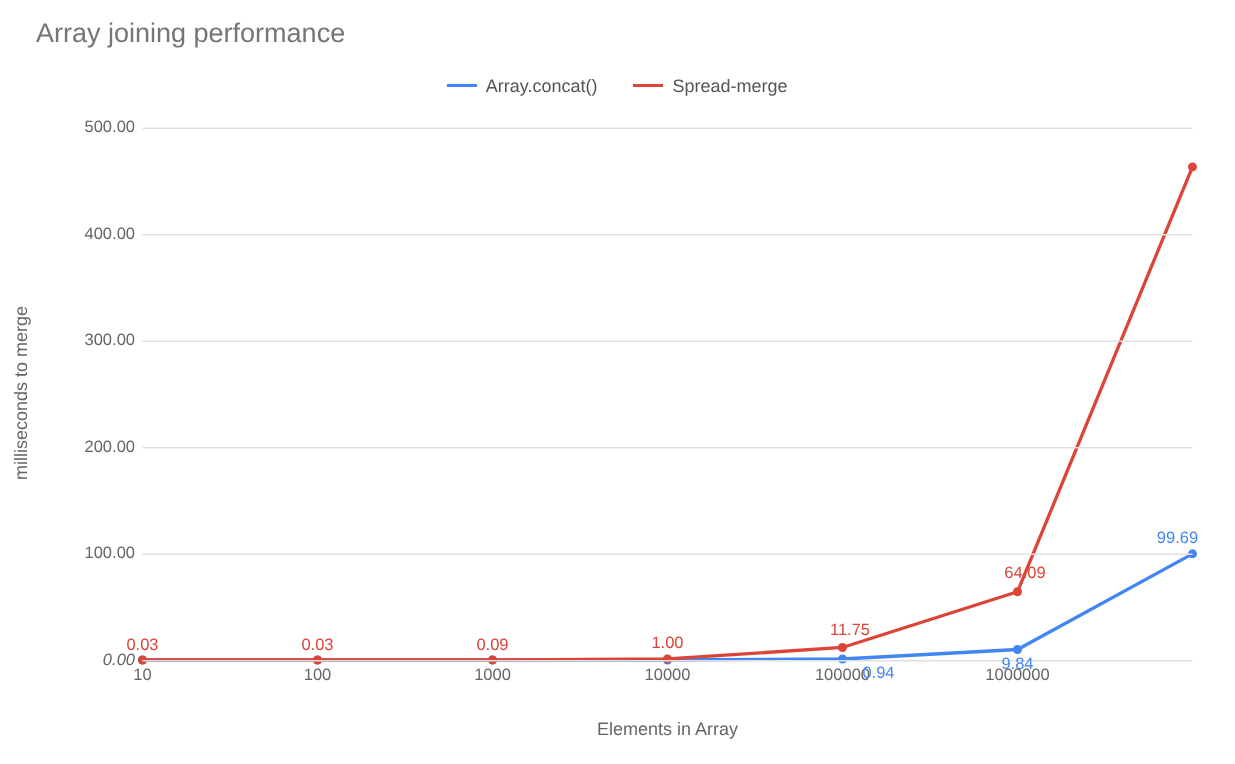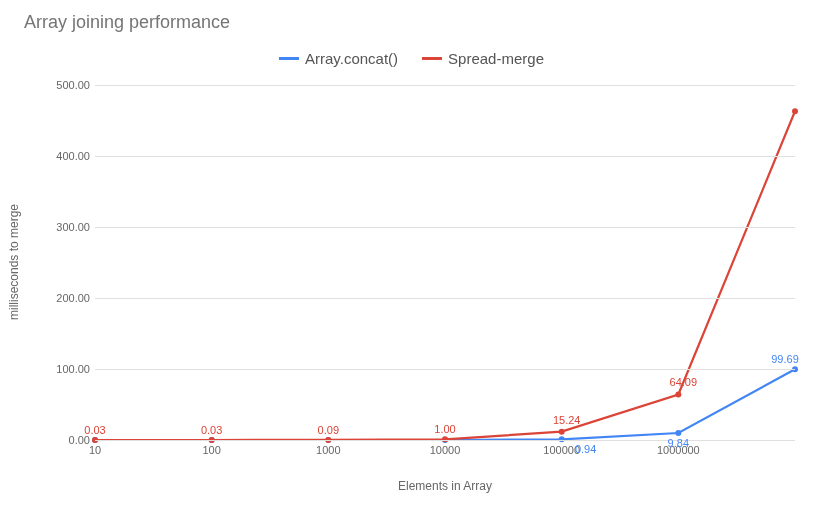--- a/index.html
+++ b/index.html
@@ -26,21 +26,21 @@
     font-weight: 400;
   }
   .legend {
     position: absolute;
     top: 50px;
     left: 0;
     right: 0;
     display: flex;
     justify-content: center;
     gap: 24px;
-    font-size: 15px;
+    font-size: 12px;
     color: #555;
   }
   .legend-item {
     display: flex;
     align-items: center;
     gap: 6px;
   }
   .legend-swatch {
     width: 20px;
     height: 2.5px;
@@ -153,21 +153,21 @@
         <path d="M0.00 354.98 L116.67 354.98 L233.33 354.94 L350.00 354.29 L466.67 346.66 L583.33 309.50 L700.00 26.27" class="line2"></path>
         <circle cx="0" cy="354.9787" r="3" class="pt2"></circle>
         <circle cx="116.66666666666666" cy="354.9787" r="3" class="pt2"></circle>
         <circle cx="233.33333333333331" cy="354.9361" r="3" class="pt2"></circle>
         <circle cx="350" cy="354.29" r="3" class="pt2"></circle>
         <circle cx="466.66666666666663" cy="346.6575" r="3" class="pt2"></circle>
         <circle cx="583.3333333333334" cy="309.4961" r="3" class="pt2"></circle>
         <circle cx="700" cy="26.269999999999982" r="3" class="pt2"></circle>
       </svg>
   <div class="gridline" style="top: 355px;"></div>
-      <div class="y-tick" style="top: 355px;">0.00</div>
+      <div class="y-tick" style="top: 355px; font-style: italic;">0.00</div>
       <div class="gridline" style="top: 284px;"></div>
       <div class="y-tick" style="top: 284px;">100.00</div>
       <div class="gridline" style="top: 213px;"></div>
       <div class="y-tick" style="top: 213px;">200.00</div>
       <div class="gridline" style="top: 142px;"></div>
       <div class="y-tick" style="top: 142px;">300.00</div>
       <div class="gridline" style="top: 71px;"></div>
       <div class="y-tick" style="top: 71px;">400.00</div>
       <div class="gridline" style="top: 0px;"></div>
       <div class="y-tick" style="top: 0px;">500.00</div>
@@ -177,16 +177,16 @@
       <div class="x-tick" style="left: 350px;">10000</div>
       <div class="x-tick" style="left: 466.667px; text-align: right;">100000</div>
       <div class="x-tick" style="left: 583.333px;">1000000</div>
       <div class="dlabel-blue" style="left: 466.667px; top: 358.333px; margin-left: 24px;">0.94</div>
       <div class="dlabel-blue" style="left: 583.333px; top: 352.014px;">9.84</div>
       <div class="dlabel-blue" style="left: 690px; top: 268.22px;">99.69</div>
       <div class="dlabel-red" style="left: 0px; top: 338.979px;">0.03</div>
       <div class="dlabel-red" style="left: 116.667px; top: 338.979px;">0.03</div>
       <div class="dlabel-red" style="left: 233.333px; top: 338.936px;">0.09</div>
       <div class="dlabel-red" style="left: 350px; top: 338.29px;">1.00</div>
-      <div class="dlabel-red" style="left: 471.667px; top: 328.658px;">15.24</div>
+      <div class="dlabel-red" style="left: 471.667px; top: 328.658px;">11.75</div>
       <div class="dlabel-red" style="left: 588.333px; top: 291.496px;">64.09</div>
     </div>
 </div>
 
 </body></html>

